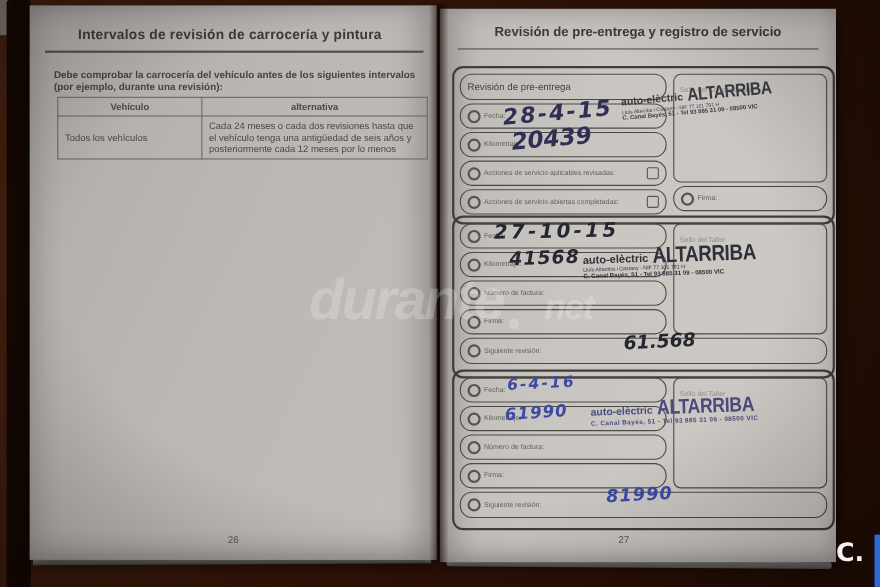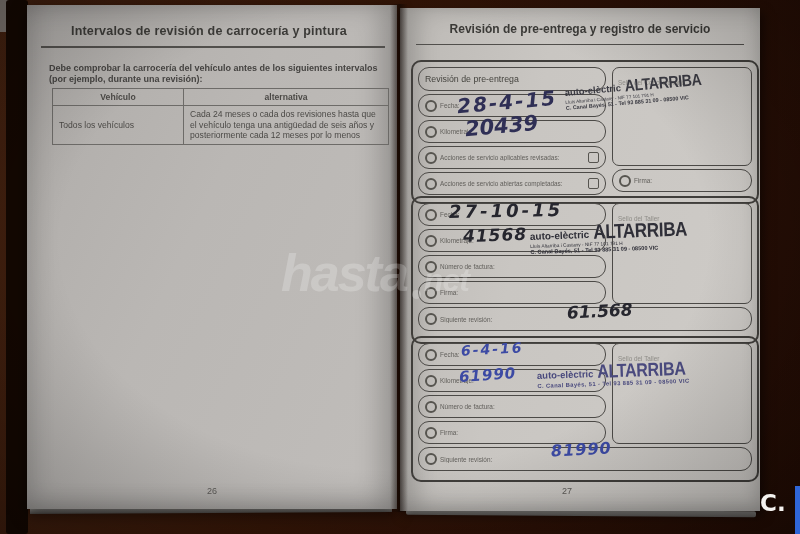--- a/index.html
+++ b/index.html
@@ -93,21 +93,21 @@
   .stamp2 .s-sm{font-size:4.8px;} .stamp2 .s-sm2{font-size:5.6px;}
   .stamp3{left:124px;top:27px;transform:rotate(-2deg);color:#4a4a7e;}
   .stamp3 .s-prefix{font-size:9.5px;} .stamp3 .s-name{font-size:16px;}
   .stamp3 .s-sm2{font-size:5.8px;letter-spacing:.4px;}
 
   
   .watermark{position:absolute;left:281px;top:243px;z-index:45;display:flex;align-items:baseline;
      color:rgba(255,255,255,.22);font-weight:bold;font-style:italic;letter-spacing:-2px;pointer-events:none;}
   .wm-main{font-size:52px;}
   .wm-dot{width:9px;height:9px;border-radius:50%;background:rgba(255,255,255,.22);margin:0 3px 4px 5px;align-self:flex-end;}
-  .wm-suffix{font-size:32px;letter-spacing:-1px;}
+  .wm-suffix{font-size:32px;letter-spacing:-1px;margin-left:20px;}
   .corner-logo{position:absolute;left:760px;top:490px;z-index:46;color:#f4f2ef;
      font-size:23px;font-weight:bold;font-family:"DejaVu Sans",sans-serif;}
   .corner-blue{position:absolute;left:795px;top:486px;width:5px;height:48px;z-index:46;background:#2f66d8;}
 </style>
 </head>
 <body>
 
 <div class="scene">
   <div class="corner-notch"></div>
   <div class="book-edge-left"></div>
@@ -272,20 +272,20 @@
         <div class="s-sm2">C. Canal Bayés, 51 - Tel 93 885 31 09 - 08500 VIC</div>
       </div>
     </div>
 
     <div class="page-num rp-num">27</div>
   </div>
 
   <div class="vignette"></div>
 
   <div class="watermark">
-    <span class="wm-main">hasta</span>
+    <span class="wm-main">durante</span>
     <span class="wm-dot"></span>
     <span class="wm-suffix">net</span>
   </div>
 
   <div class="corner-logo">C.</div>
   <div class="corner-blue"></div>
 </div>
 
 </body></html>

